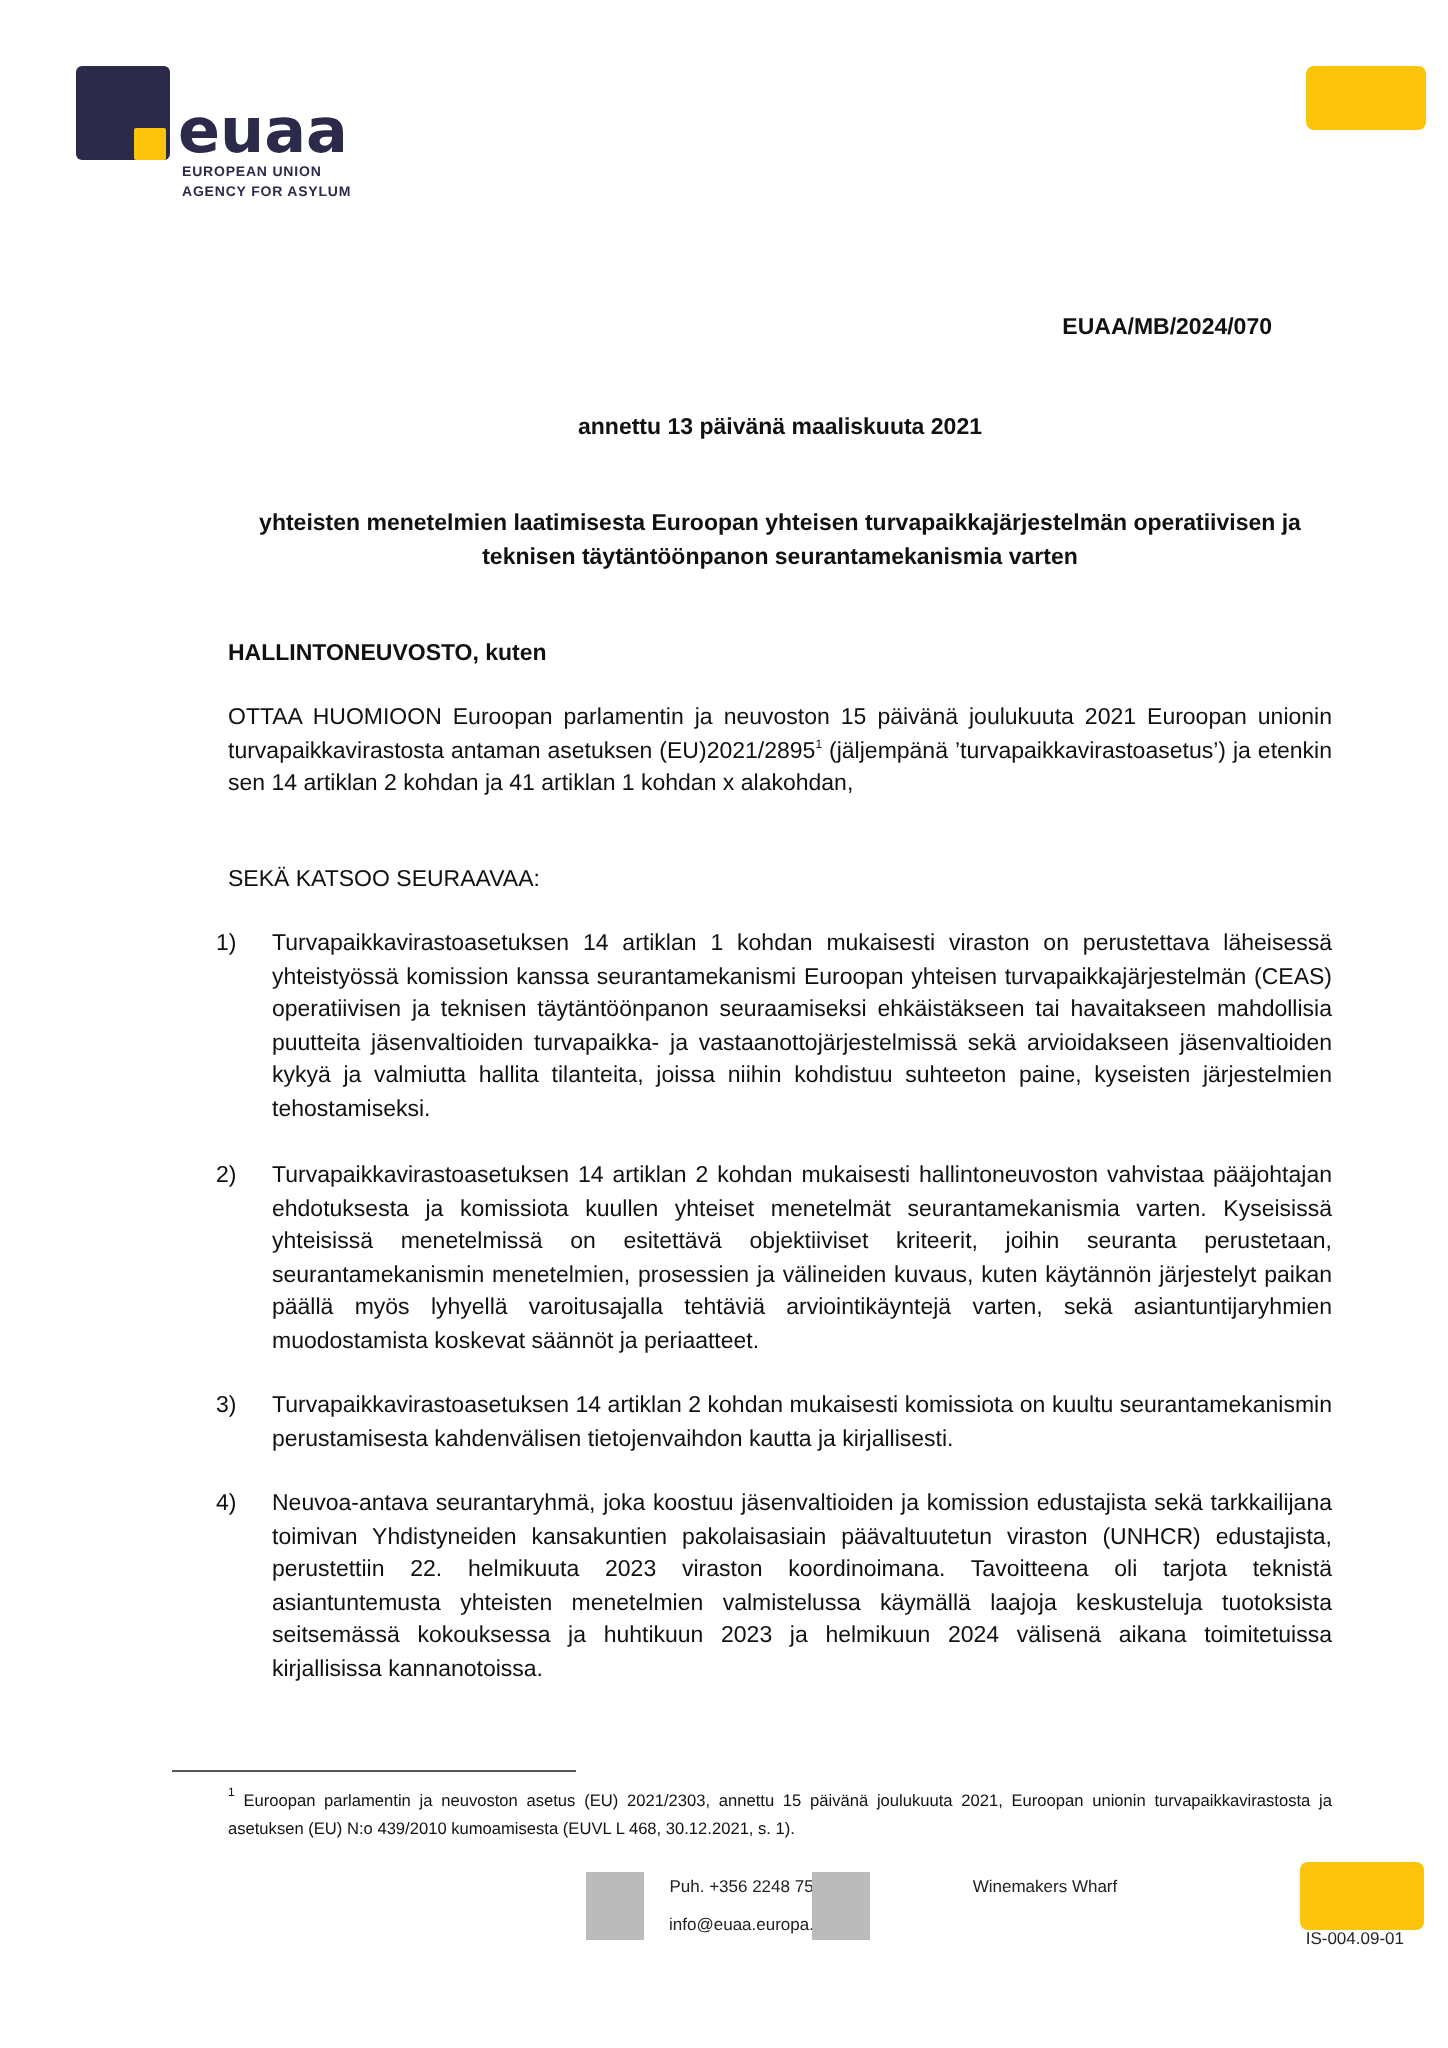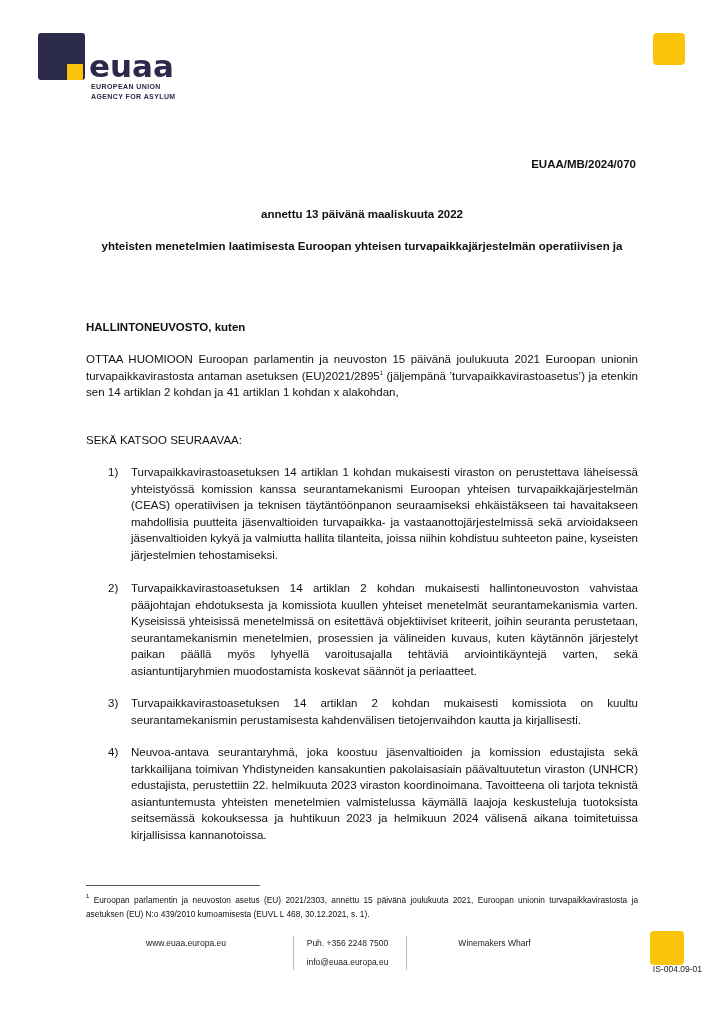--- a/index.html
+++ b/index.html
@@ -1,34 +1,34 @@
 <!DOCTYPE html>
 <html><head>
 <meta charset="utf-8">
 <style>
   html, body { margin: 0; padding: 0; background: #ffffff; }
   body { width: 724px; height: 1024px; position: relative; overflow: hidden;
          font-family: "Liberation Sans", sans-serif; color: #111; }
-  .abs { position: absolute; }
+  .abs { position: absolute; padding-left: 28px; }
   
   .logo { left: 38px; top: 33px; width: 150px; height: 60px; }
   .logo .sq-dark { position: absolute; left: 0; top: 0; width: 47px; height: 47px; background: #2b2a4a; border-radius: 3px 3px 3px 3px; }
   .logo .sq-yellow { position: absolute; left: 29px; top: 31px; width: 16px; height: 16px; background: #fcc30b; border-radius: 1px; }
   .logo .word { position: absolute; left: 51px; top: 17px; font-size: 31px; font-weight: bold; color: #2b2a4a; letter-spacing: 0px; line-height: 32px; font-family: "DejaVu Sans", sans-serif; }
   .logo .sub1, .logo .sub2 { position: absolute; left: 53px; font-size: 7px; font-weight: bold; color: #2b2a4a; letter-spacing: 0.4px; white-space: nowrap; }
   .logo .sub1 { top: 50px; }
   .logo .sub2 { top: 60px; }
   .ybox { background: #fcc30b; border-radius: 4px; }
   .ref { right: 88px; top: 158px; font-size: 11.5px; font-weight: bold; }
   .center { left: 60px; width: 604px; text-align: center; font-weight: bold; font-size: 11.5px; line-height: 16px; }
   .txt { font-size: 11.5px; line-height: 16.5px; }
   .para { left: 86px; width: 552px; text-align: justify; }
   .item { left: 108px; width: 530px; }
   .item .num { position: absolute; left: 0; top: 0; }
-  .item .body { margin-left: 23px; text-align: justify; }
+  .item .body { text-align: justify; }
   .fnline { left: 86px; top: 885px; width: 174px; height: 1px; background: #555; }
   .fn { left: 86px; top: 893px; width: 552px; font-size: 8.3px; line-height: 14px; text-align: justify; }
   .foot { font-size: 8.5px; line-height: 19px; text-align: center; color: #222; }
   .vline { width: 1px; height: 34px; background: #bbb; }
   sup { font-size: 6px; vertical-align: 5px; line-height: 0; }
 </style>
 </head>
 <body>
 
 <div class="abs logo">
@@ -37,25 +37,26 @@
   <div class="word">euaa</div>
   <div class="sub1">EUROPEAN UNION</div>
   <div class="sub2">AGENCY FOR ASYLUM</div>
 </div>
 
 <div class="abs ybox" style="left:653px; top:33px; width:32px; height:32px;"></div>
 
 <div class="abs ref">EUAA/MB/2024/070</div>
 
 <div class="abs center" style="top:206px;">
-  <div>annettu 13 päivänä maaliskuuta 2022</div>
+  <div>annettu 13 päivänä maaliskuuta 2021</div>
 </div>
 
-<div class="abs center" style="top:238px; line-height:17px;">
+<div class="abs center" style="top:254px; line-height:17px;">
   <div>yhteisten menetelmien laatimisesta Euroopan yhteisen turvapaikkajärjestelmän operatiivisen ja</div>
+  <div>teknisen täytäntöönpanon seurantamekanismia varten</div>
 </div>
 
 <div class="abs txt" style="left:86px; top:319px; font-weight:bold;">HALLINTONEUVOSTO, kuten</div>
 
 <div class="abs txt para" style="top:351px;"><span>OTTAA HUOMIOON Euroopan parlamentin ja neuvoston 15 päivänä joulukuuta 2021 Euroopan unionin turvapaikkavirastosta antaman asetuksen (EU)2021/2895</span><sup>1</sup><span> (jäljempänä ’turvapaikkavirastoasetus’) ja etenkin sen 14 artiklan 2 kohdan ja 41 artiklan 1 kohdan x alakohdan,</span></div>
 
 <div class="abs txt" style="left:86px; top:432px;">SEKÄ KATSOO SEURAAVAA:</div>
 
 <div class="abs txt item" style="top:464px;">
   <span class="num">1)</span>
@@ -74,21 +75,20 @@
 
 <div class="abs txt item" style="top:744px;">
   <span class="num">4)</span>
   <div class="body">Neuvoa-antava seurantaryhmä, joka koostuu jäsenvaltioiden ja komission edustajista sekä tarkkailijana toimivan Yhdistyneiden kansakuntien pakolaisasiain päävaltuutetun viraston (UNHCR) edustajista, perustettiin 22. helmikuuta 2023 viraston koordinoimana. Tavoitteena oli tarjota teknistä asiantuntemusta yhteisten menetelmien valmistelussa käymällä laajoja keskusteluja tuotoksista seitsemässä kokouksessa ja huhtikuun 2023 ja helmikuun 2024 välisenä aikana toimitetuissa kirjallisissa kannanotoissa.</div>
 </div>
 
 <div class="abs fnline"></div>
 <div class="abs fn"><sup>1</sup><span> Euroopan parlamentin ja neuvoston asetus (EU) 2021/2303, annettu 15 päivänä joulukuuta 2021, Euroopan unionin turvapaikkavirastosta ja asetuksen (EU) N:o 439/2010 kumoamisesta (EUVL L 468, 30.12.2021, s. 1).</span></div>
 
 <div class="abs foot" style="left:96px; top:934px; width:180px;">
-  <div>www.euaa.europa.eu</div>
 </div>
 <div class="abs vline" style="left:293px; top:936px;"></div>
 <div class="abs foot" style="left:300px; top:934px; width:95px;">
   <div>Puh. +356 2248 7500</div>
   <div>info@euaa.europa.eu</div>
 </div>
 <div class="abs vline" style="left:406px; top:936px;"></div>
 <div class="abs foot" style="left:412px; top:934px; width:165px;">
   <div>Winemakers Wharf</div>
 </div>

